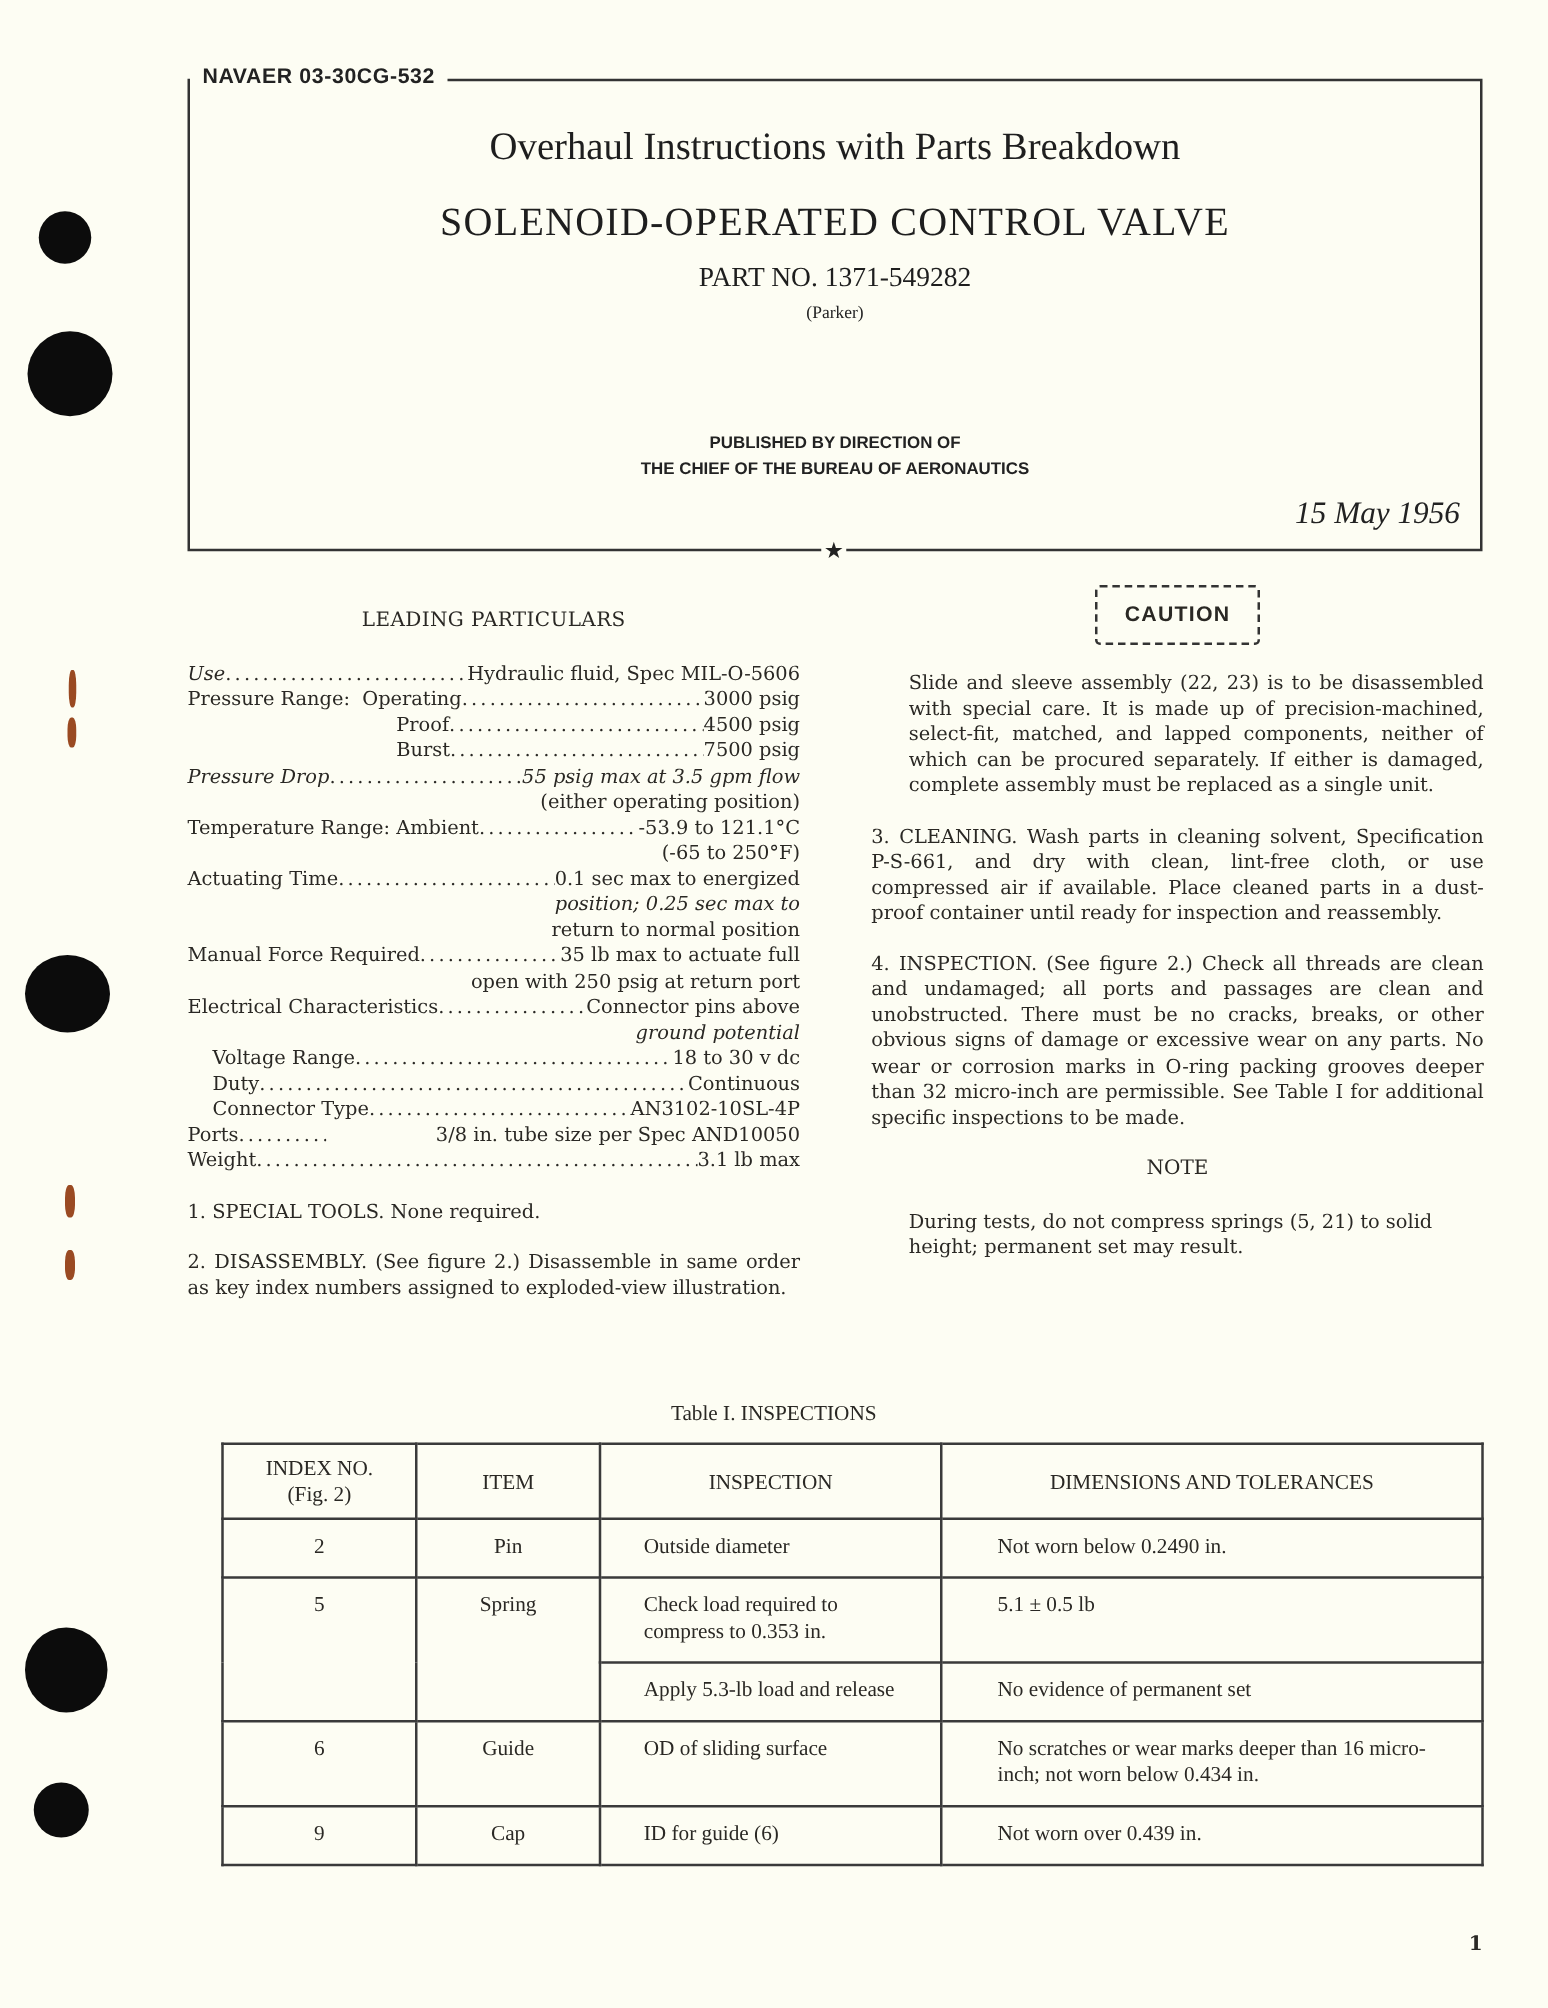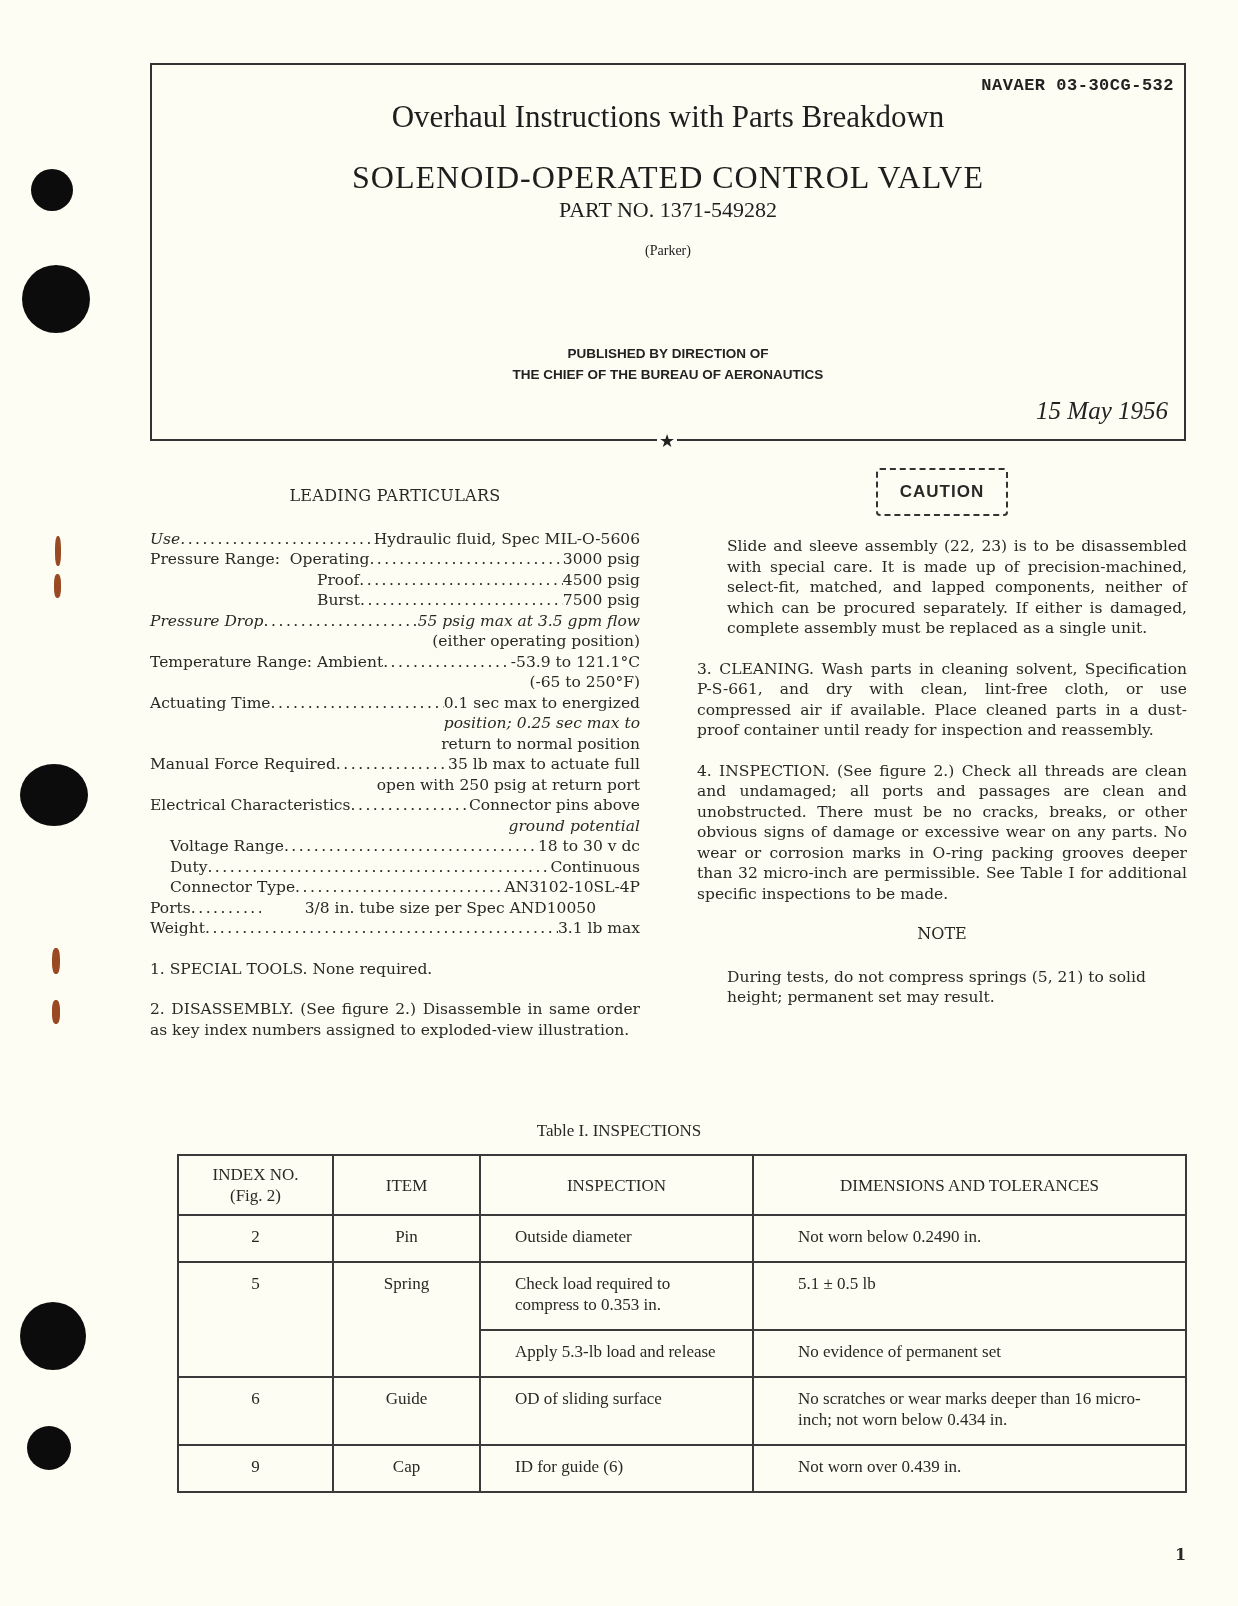--- a/index.html
+++ b/index.html
@@ -12,35 +12,35 @@
   .hole { position:absolute; border-radius:50%; background:#0c0c0c; }
   .stain { position:absolute; background:#9a4a22; border-radius:40%; }
 
   .header-box {
     position:absolute; left:150px; top:63px; width:1032px; height:378px;
     border-left:2px solid #333; border-right:2px solid #333;
   }
   .rule-top { position:absolute; top:0; height:2px; background:#333; }
   .rule-bottom { position:absolute; bottom:0; height:2px; background:#333; }
   .doc-number {
-    position:absolute; left:0; right:0; top:-12px; text-align:right;
-    font-family:Liberation Mono, monospace; font-weight:bold; font-size:17px;
-    letter-spacing:0.5px; color:#222;margin-top:25px;
+    position:absolute; left:0; right:0; top:-12px; text-align:left;
+    font-family:Liberation Sans, sans-serif; font-weight:bold; font-size:17px;
+    letter-spacing:0.5px; color:#222;
   }
   .doc-number span { background:#fdfdf3; padding:0 10px; }
   .title1 {
     position:absolute; left:0; right:0; top:36px; text-align:center;
     font-family:Liberation Serif, serif; font-size:31px; color:#1e1e1e;
   }
   .title2 {
     position:absolute; left:0; right:0; top:96px; text-align:center;
     font-family:"Liberation Serif", serif; font-size:32px; letter-spacing:1px; color:#1e1e1e;
   }
   .partno {
-    position:absolute; left:0; right:0; top:134px; text-align:center;
+    position:absolute; left:0; right:0; top:146px; text-align:center;
     font-family:"Liberation Serif", serif; font-size:22px; color:#1e1e1e;
   }
   .maker {
     position:absolute; left:0; right:0; top:180px; text-align:center;
     font-family:"Liberation Serif", serif; font-size:14px; color:#222;
   }
   .published {
     position:absolute; left:0; right:0; top:280px; text-align:center;
     font-family:"Liberation Sans", sans-serif; font-weight:bold; font-size:13.5px;
     line-height:21px; color:#222;
@@ -55,21 +55,21 @@
   }
 
   .col-left { position:absolute; left:150px; top:486px; width:490px; font-size:15.5px; line-height:20.5px; }
   .col-right { position:absolute; left:697px; top:468px; width:490px; font-size:15.5px; line-height:20.5px; }
   .center-head { text-align:center; font-size:16px; margin-bottom:22px; letter-spacing:0.3px; }
 
   .lp-row { display:flex; white-space:nowrap; }
   .lp-label { flex:none; }
   .lp-dots { flex:1; overflow:hidden; }
   .lp-dots::before { content:". . . . . . . . . . . . . . . . . . . . . . . . . . . . . . . . . . . . . . . . . . . . . . . . . . . . . . . . ."; letter-spacing:-1.2px; }
-  .lp-value { flex:none; text-align:center; }
+  .lp-value { flex:none; text-align:right; }
   .lp-cont { text-align:right; }
   .indent1 { padding-left:167px; }
   .indent2 { padding-left:20px; }
   .ital { font-style:italic; }
 
   .para { margin-top:20px; text-align:justify; }
   .caution-box {
     margin:0 auto 20px auto; width:128px; height:44px;
     border:2px dashed #333; border-radius:4px;
     display:flex; align-items:center; justify-content:center;

